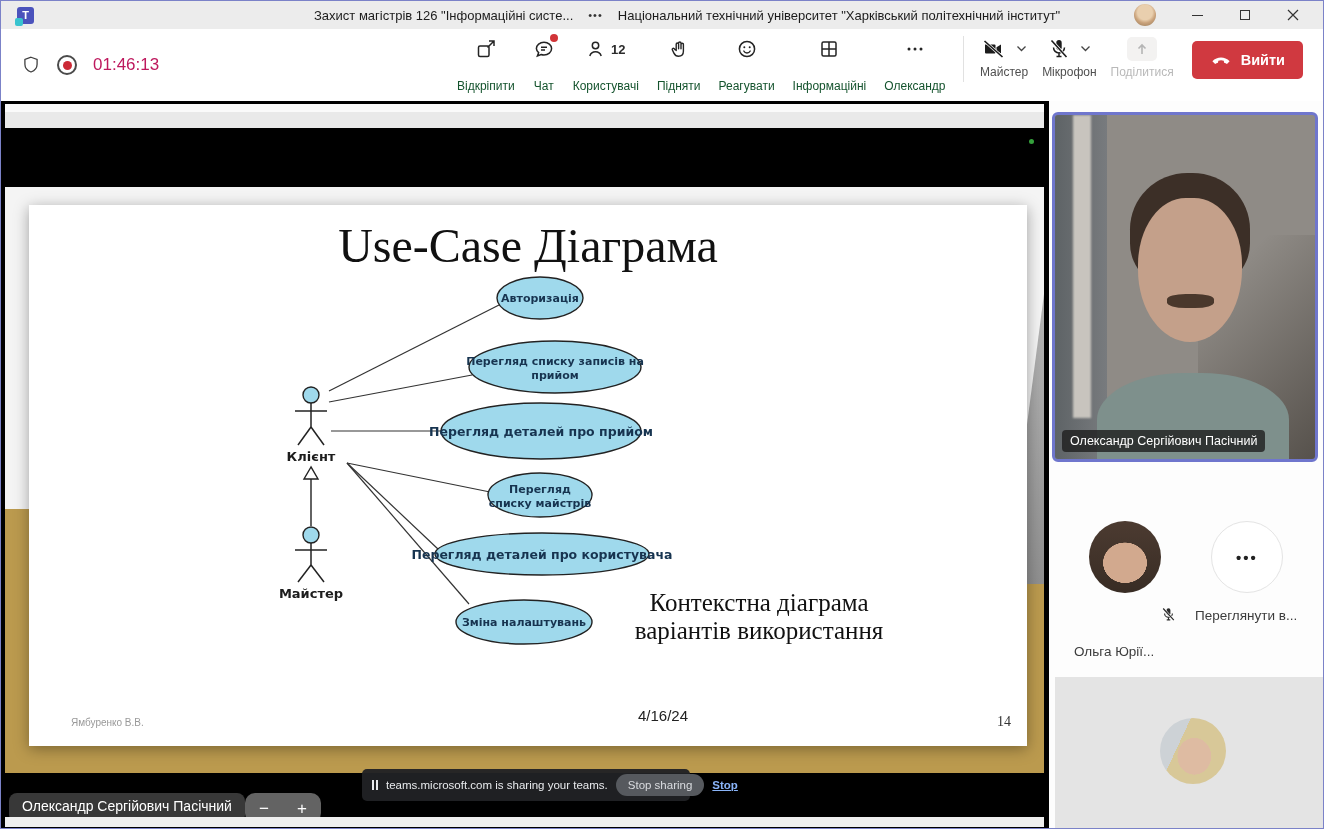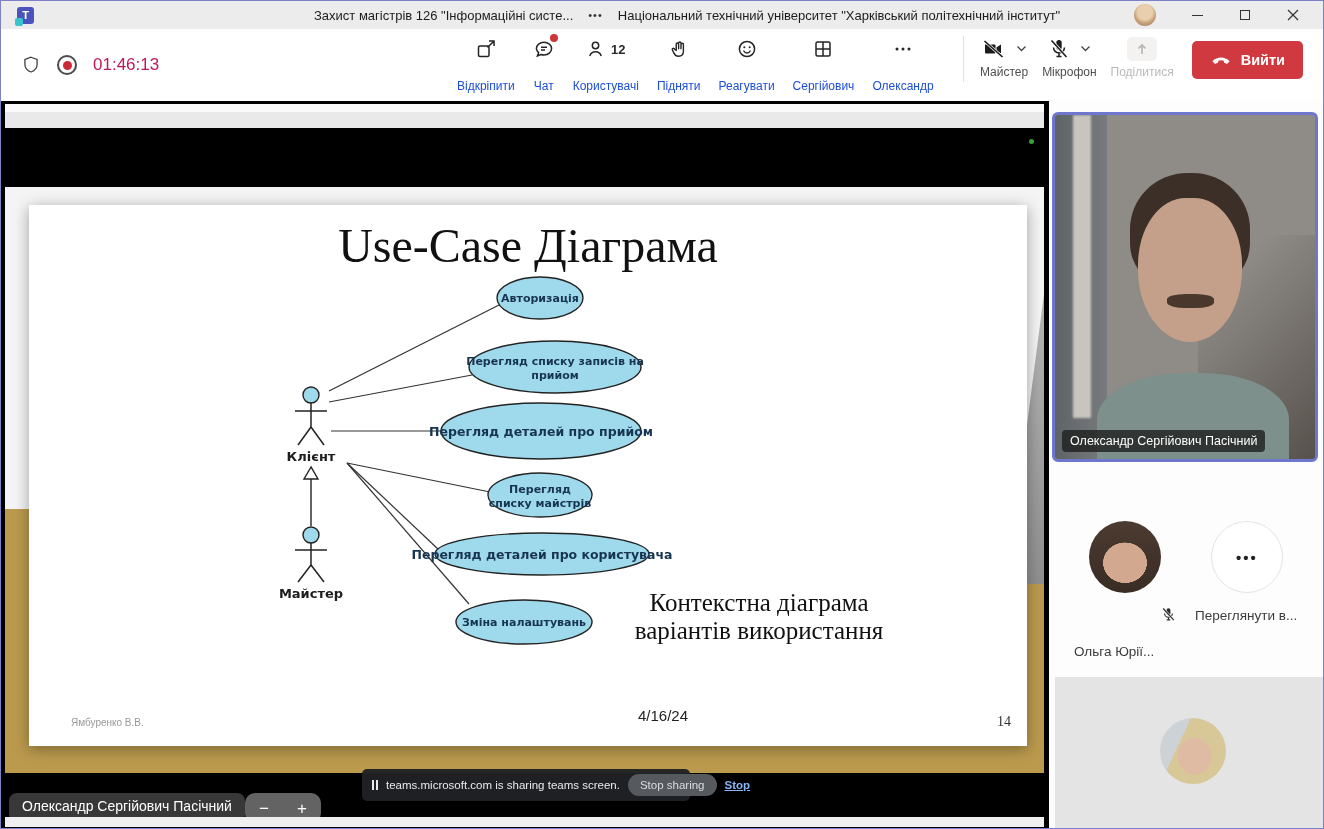--- a/index.html
+++ b/index.html
@@ -21,21 +21,21 @@
   .ic-max{width:10px;height:10px;border:1px solid #333;box-sizing:border-box;}
   
   .toolbar{position:absolute;left:0;top:28px;width:100%;height:72px;background:#fff;}
   .tb-left{position:absolute;left:20px;top:0;height:72px;display:flex;align-items:center;gap:16px;}
   .rec-dot{width:16px;height:16px;border:2px solid #4a4a4a;border-radius:50%;display:flex;align-items:center;justify-content:center;}
   .rec-dot i{display:block;width:9px;height:9px;background:#cc2936;border-radius:50%;}
   .timer{font-size:17px;color:#be185d;}
   .tb-center{position:absolute;left:456px;top:7px;display:flex;gap:18px;}
   .btn{display:flex;flex-direction:column;align-items:center;gap:17px;cursor:pointer;}
   .btn .icb{height:26px;display:flex;align-items:center;position:relative;}
-  .btn .lbl{font-size:12px;color:#1d4ed8;white-space:nowrap;}
+  .btn .lbl{font-size:12px;color:#14532d;white-space:nowrap;}
   .chat-badge{position:absolute;right:-3px;top:-2px;width:8px;height:8px;background:#d13438;border-radius:50%;}
   .pcount{font-size:13px;font-weight:bold;color:#2b2b2b;margin-left:3px;}
   .tb-right{position:absolute;right:20px;top:7px;display:flex;align-items:flex-start;gap:14px;}
   .vdiv{width:1px;height:46px;background:#e1e1e1;margin-right:2px;}
   .dev{display:flex;flex-direction:column;align-items:center;gap:3px;cursor:pointer;}
   .dev .row{display:flex;align-items:center;gap:9px;height:26px;}
   .dev .lbl{font-size:12px;color:#4f4f4f;white-space:nowrap;}
   .share-ic{width:30px;height:24px;background:#f3f2f1;border-radius:5px;display:flex;align-items:center;justify-content:center;}
   .disabled .lbl{color:#b9b9b9;}
   .leave-btn{margin-left:4px;margin-top:5px;height:38px;padding:0 18px;background:#d03940;border:none;border-radius:5px;
@@ -182,21 +182,21 @@
           </span>
         <span class="lbl">Реагувати</span>
       </div>
       <div class="btn">
         <span class="icb">
             <svg width="22" height="22" viewBox="0 0 22 22">
           <rect x="4" y="4" width="14" height="14" rx="1.5" fill="none" stroke="#242424" stroke-width="1.5"></rect>
           <path d="M11 4v14M4 11h14" stroke="#242424" stroke-width="1.5"></path>
         </svg>
           </span>
-        <span class="lbl">Сергійович</span>
+        <span class="lbl">Інформаційні</span>
       </div>
       <div class="btn">
         <span class="icb">
             <svg width="22" height="22" viewBox="0 0 22 22">
           <circle cx="5" cy="11" r="1.5" fill="#242424"></circle>
               <circle cx="11" cy="11" r="1.5" fill="#242424"></circle>
               <circle cx="17" cy="11" r="1.5" fill="#242424"></circle>
         </svg>
           </span>
         <span class="lbl">Олександр</span>
@@ -335,21 +335,21 @@
           <text x="982" y="521" text-anchor="end" font-family="Liberation Serif, serif" font-size="14" fill="#333">14</text>
         </svg>
       </div>
     </div>
 
     <div class="toast">
       <span class="bars">
           <i></i>
           <i></i>
         </span>
-      <span class="msg">teams.microsoft.com is sharing teams screen.</span>
+      <span class="msg">teams.microsoft.com is sharing your teams.</span>
       <button class="stop-pill">Stop sharing</button>
       <span class="hide-link">Stop</span>
     </div>
 
     <div class="name-pill">Олександр Сергійович Пасічний</div>
     <div class="zoom-pill">
       <span>−</span>
       <span>+</span>
     </div>
     <div class="strip-bottom"></div>

